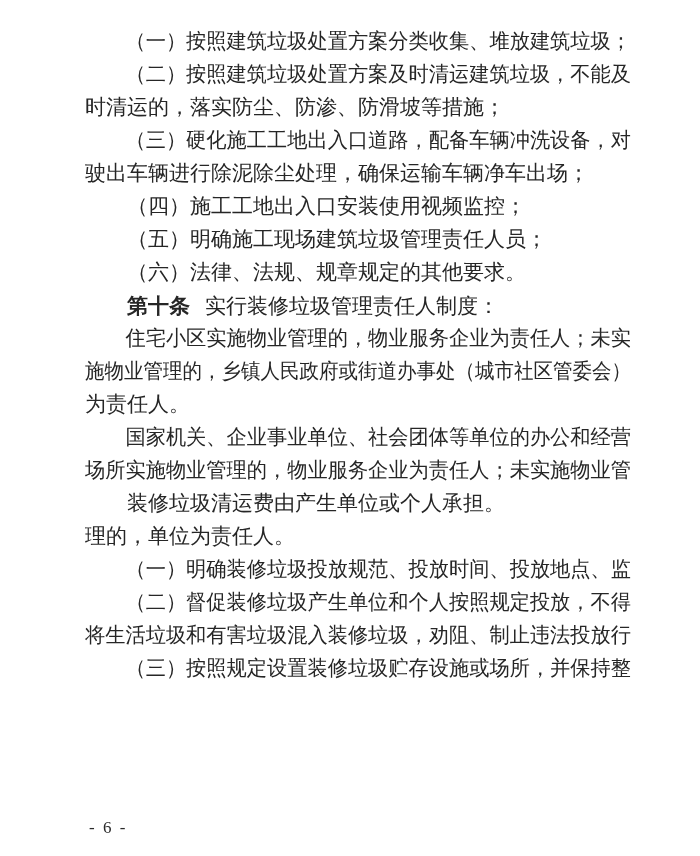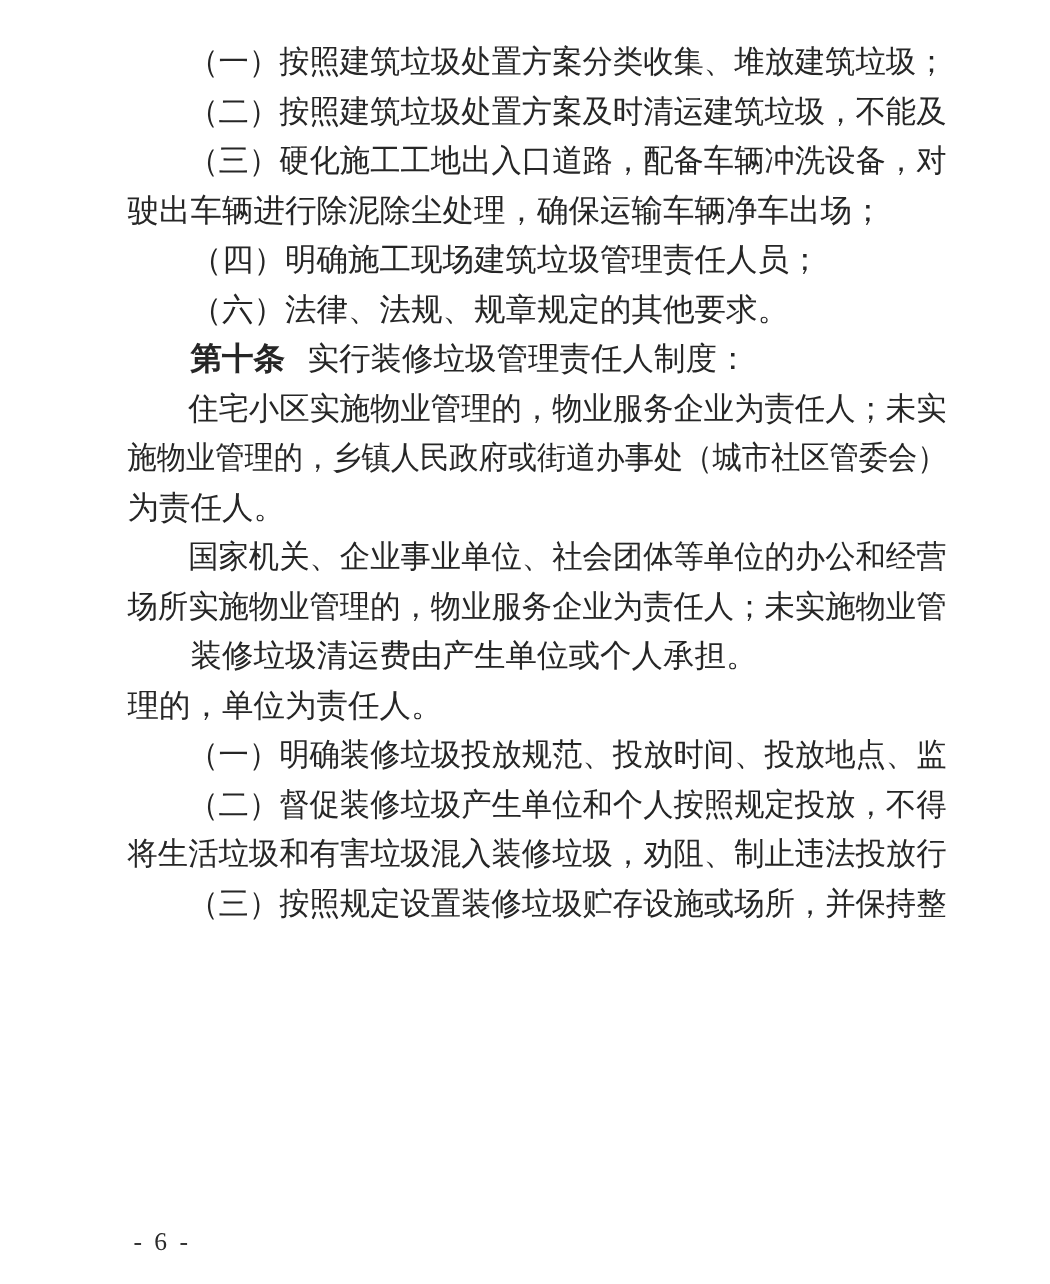--- a/index.html
+++ b/index.html
@@ -56,28 +56,34 @@
 <body>
 
 <div class="page">
   <div class="doc-body">
     <div class="line indent" style="transform: scaleX(0.962963); transform-origin: left center;">
         <span class="line-text">（一）按照建筑垃圾处置方案分类收集、堆放建筑垃圾；</span>
       </div>
       <div class="line indent" style="transform: scaleX(0.962963); transform-origin: left center;">
         <span class="line-text">（二）按照建筑垃圾处置方案及时清运建筑垃圾，不能及</span>
       </div>
+      <div class="line">
+        <span class="line-text">时清运的，落实防尘、防渗、防滑坡等措施；</span>
+      </div>
       <div class="line indent" style="transform: scaleX(0.962963); transform-origin: left center;">
         <span class="line-text">（三）硬化施工工地出入口道路，配备车辆冲洗设备，对</span>
       </div>
       <div class="line">
         <span class="line-text">驶出车辆进行除泥除尘处理，确保运输车辆净车出场；</span>
       </div>
       <div class="line indent">
-        <span class="line-text">（四）明确施工现场建筑垃圾管理责任人员；</span>
+        <span class="line-text">（四）施工工地出入口安装使用视频监控；</span>
+      </div>
+      <div class="line indent">
+        <span class="line-text">（五）明确施工现场建筑垃圾管理责任人员；</span>
       </div>
       <div class="line indent">
         <span class="line-text">（六）法律、法规、规章规定的其他要求。</span>
       </div>
       <div class="line indent">
         <span class="article-no">第十条</span><span class="line-text">实行装修垃圾管理责任人制度：</span>
       </div>
       <div class="line indent" style="transform: scaleX(0.962963); transform-origin: left center;">
         <span class="line-text">住宅小区实施物业管理的，物业服务企业为责任人；未实</span>
       </div>

